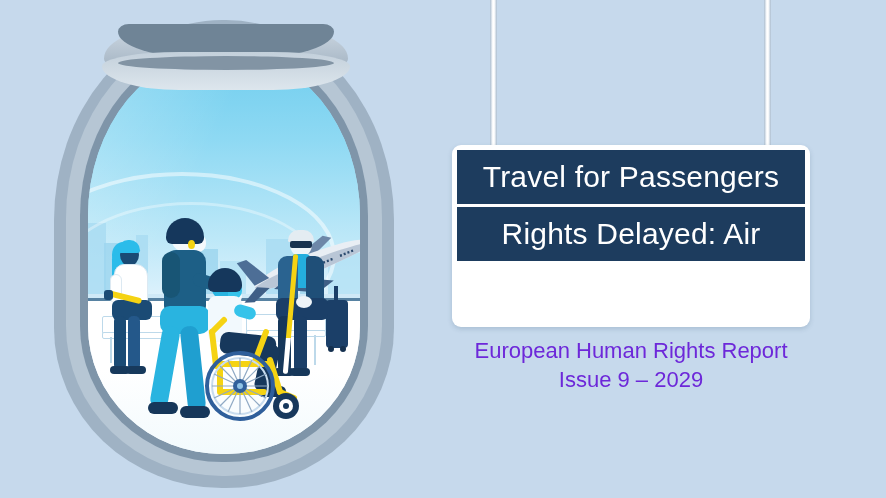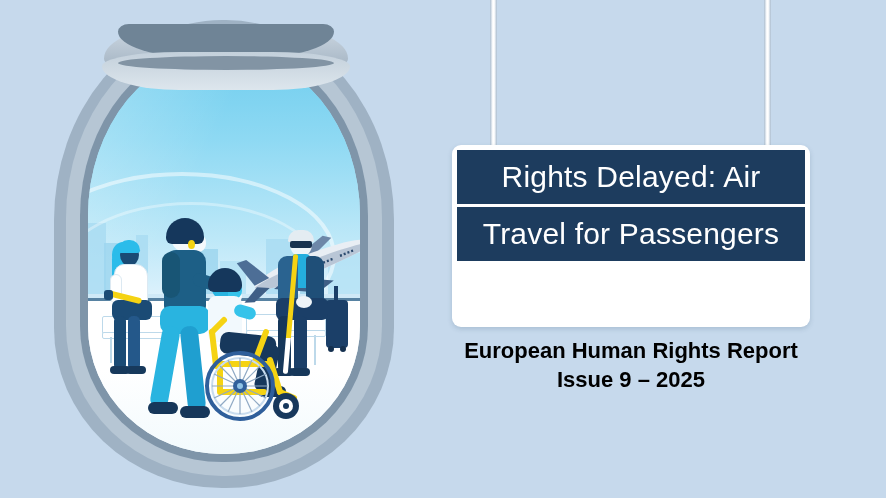--- a/index.html
+++ b/index.html
@@ -86,21 +86,21 @@
     box-shadow:0 2px 5px rgba(40,70,100,.18);
   }
   .sign-band{
     background:#1d3c5e;color:#ffffff;
     height:54px;display:flex;align-items:center;justify-content:center;
     font-size:30px;letter-spacing:.2px;white-space:nowrap;
   }
   .sign-band + .sign-band{margin-top:3px;}
 
   #subtitle{position:absolute;left:434px;top:336px;width:394px;text-align:center;
-     color:#000000;font-weight:bold;font-size:22px;line-height:29px;}
+     color:#6d28d9;font-weight:normal;font-size:22px;line-height:29px;}
 
   
   #logo{position:absolute;left:578px;top:28px;width:94px;height:104px;}
   .logo-text{position:absolute;left:12px;top:20px;width:76px;text-align:center;color:#fff;
      font-size:8.5px;font-weight:bold;line-height:10.5px;letter-spacing:.4px;}
 </style>
 </head>
 <body>
 
 <div id="stage">
@@ -313,22 +313,22 @@
     <div class="shade2"></div>
     <div class="shade3"></div>
     <div class="shade4"></div>
   </div>
 
   <div class="post" id="post-left"></div>
   <div class="post" id="post-right"></div>
 
 
   <div id="sign">
+    <div class="sign-band">Travel for Passengers</div>
     <div class="sign-band">Rights Delayed: Air</div>
-    <div class="sign-band">Travel for Passengers</div>
   </div>
 
   <div id="subtitle">
     <div>European Human Rights Report</div>
-    <div>Issue 9 – 2025</div>
+    <div>Issue 9 – 2029</div>
   </div>
 
 </div>
 
 </body></html>

